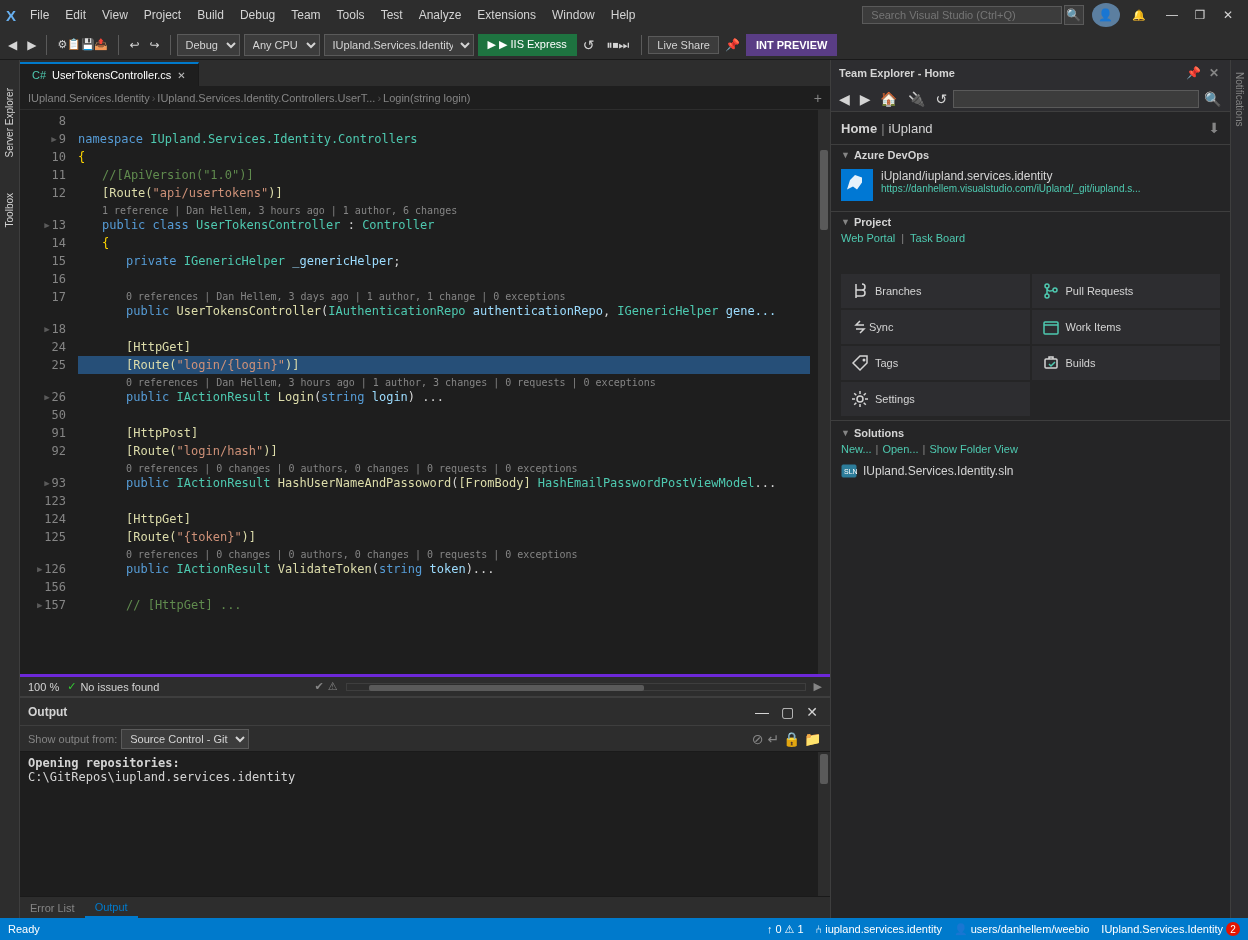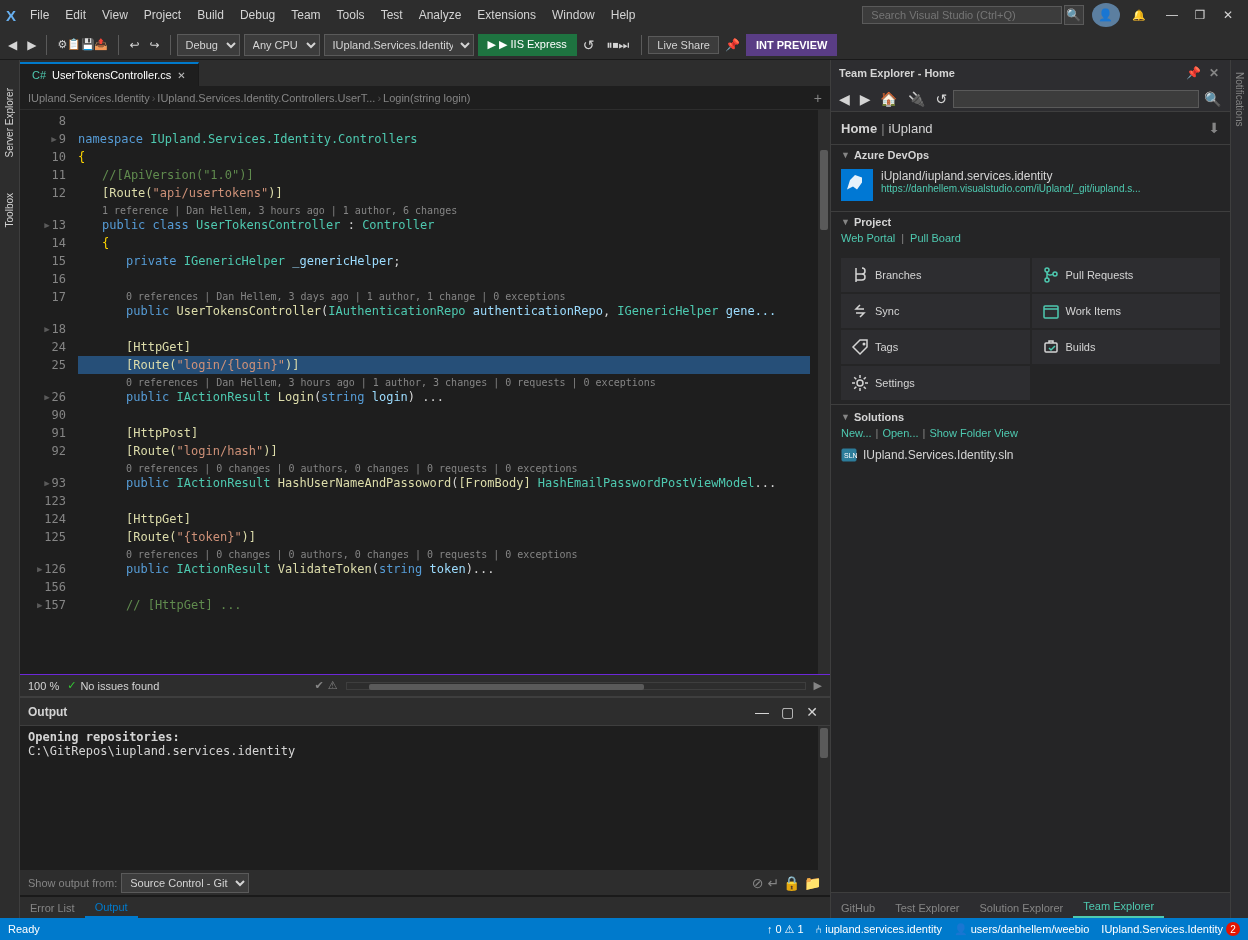--- a/index.html
+++ b/index.html
@@ -110,21 +110,21 @@
         <div>15</div>
         <div>16</div>
         <div>17</div>
         <div style="height:14px;"></div>
         <div style="display:flex;justify-content:flex-end;align-items:center;gap:2px;"><span style="font-size:9px;color:#5a5a5a;">▶</span>18</div>
         <div>24</div>
         <div></div>
         <div>25</div>
         <div style="height:14px;"></div>
         <div style="display:flex;justify-content:flex-end;align-items:center;gap:2px;"><span style="font-size:9px;color:#5a5a5a;">▶</span>26</div>
-        <div>90</div>
+        <div>50</div>
         <div>91</div>
         <div>92</div>
         <div style="height:14px;"></div>
         <div style="display:flex;justify-content:flex-end;align-items:center;gap:2px;"><span style="font-size:9px;color:#5a5a5a;">▶</span>93</div>
         <div>123</div>
         <div>124</div>
         <div>125</div>
         <div style="height:14px;"></div>
         <div style="display:flex;justify-content:flex-end;align-items:center;gap:2px;"><span style="font-size:9px;color:#5a5a5a;">▶</span>126</div>
         <div>156</div>
@@ -161,21 +161,21 @@
         <div><span style="margin-left:48px;"></span><span style="color:#569cd6;">public</span> <span style="color:#4ec9b0;">IActionResult</span> <span style="color:#dcdcaa;">ValidateToken</span>(<span style="color:#569cd6;">string</span> <span style="color:#9cdcfe;">token</span>)<span style="color:#d4d4d4;">...</span></div>
         <div>&nbsp;</div>
         <div><span style="margin-left:48px;"></span><span style="color:#608b4e;">// [HttpGet] ...</span></div>
       </div>
 
       <div style="width:12px;background:#2d2d2d;flex-shrink:0;position:relative;">
         <div style="width:8px;height:80px;background:#5a5a5a;position:absolute;top:40px;left:2px;border-radius:2px;"></div>
       </div>
     </div>
 
-    <div style="height:22px;background:#2d2d2d;display:flex;align-items:center;padding:0 8px;font-size:11px;color:#d4d4d4;flex-shrink:0;border-top:1px solid #6d28d9;">
+    <div style="height:22px;background:#2d2d2d;display:flex;align-items:center;padding:0 8px;font-size:11px;color:#d4d4d4;flex-shrink:0;border-top:3px solid #6d28d9;">
       <span style="margin-right:8px;cursor:pointer;">100 %</span>
       <span style="color:#3c3;margin-right:4px;">✓</span>
       <span>No issues found</span>
       <div style="margin-left:auto;display:flex;align-items:center;gap:4px;">
         <span style="color:#858585;">✔</span>
         <span style="color:#858585;">⚠</span>
       </div>
 
       <div style="flex:1;max-width:460px;height:8px;background:#2d2d2d;position:relative;margin:0 8px;">
         <div style="width:100%;height:8px;background:#2d2d2d;border:1px solid #3e3e3e;">
@@ -185,43 +185,43 @@
       <span style="cursor:pointer;color:#858585;">▶</span>
     </div>
 
     <div style="height:200px;display:flex;flex-direction:column;background:#1e1e1e;border-top:2px solid #3e3e3e;flex-shrink:0;">
       <div style="height:28px;background:#2d2d2d;display:flex;align-items:center;padding:0 8px;gap:8px;border-bottom:1px solid #3e3e3e;">
         <span style="font-size:12px;color:#d4d4d4;font-weight:bold;">Output</span>
         <div style="margin-left:auto;display:flex;gap:4px;">
           <span style="color:#d4d4d4;cursor:pointer;font-size:14px;padding:0 4px;">—</span>
           <span style="color:#d4d4d4;cursor:pointer;font-size:14px;padding:0 4px;">▢</span>
           <span style="color:#d4d4d4;cursor:pointer;font-size:14px;padding:0 4px;">✕</span>
-        </div>
-      </div>
-      <div style="display:flex;flex:1;overflow:hidden;">
-        <div style="flex:1;padding:4px 8px;font-family:Consolas,monospace;font-size:12px;overflow:auto;">
-          <div style="font-weight:bold;">Opening repositories:</div>
-          <div>C:\GitRepos\iupland.services.identity</div>
-        </div>
-        <div style="width:12px;background:#2d2d2d;flex-shrink:0;">
-          <div style="width:8px;height:30px;background:#5a5a5a;margin:2px auto;border-radius:2px;"></div>
         </div>
       </div>
       <div style="height:26px;background:#2d2d2d;display:flex;align-items:center;padding:0 8px;gap:4px;border-bottom:1px solid #1a1a1a;">
         <span style="font-size:11px;color:#858585;">Show output from:</span>
         <select style="background:#3c3c3c;border:1px solid #5a5a5a;color:#d4d4d4;padding:1px 4px;font-size:11px;height:20px;">
           <option>Source Control - Git</option>
         </select>
         <div style="margin-left:auto;display:flex;gap:4px;">
           <span style="cursor:pointer;color:#858585;font-size:14px;">⊘</span>
           <span style="cursor:pointer;color:#858585;font-size:14px;">↵</span>
           <span style="cursor:pointer;color:#858585;font-size:14px;">🔒</span>
           <span style="cursor:pointer;color:#858585;font-size:14px;">📁</span>
         </div>
       </div>
+      <div style="display:flex;flex:1;overflow:hidden;">
+        <div style="flex:1;padding:4px 8px;font-family:Consolas,monospace;font-size:12px;overflow:auto;">
+          <div style="font-weight:bold;">Opening repositories:</div>
+          <div>C:\GitRepos\iupland.services.identity</div>
+        </div>
+        <div style="width:12px;background:#2d2d2d;flex-shrink:0;">
+          <div style="width:8px;height:30px;background:#5a5a5a;margin:2px auto;border-radius:2px;"></div>
+        </div>
+      </div>
     </div>
 
     <div style="height:22px;background:#2d2d2d;display:flex;align-items:center;gap:0;border-top:1px solid #1a1a1a;flex-shrink:0;">
       <span style="padding:3px 10px;font-size:11px;cursor:pointer;color:#858585;">Error List</span>
       <span style="padding:3px 10px;font-size:11px;cursor:pointer;color:#007acc;border-bottom:2px solid #007acc;">Output</span>
     </div>
   </div>
 
   <div style="width:400px;background:#252526;border-left:1px solid #3e3e3e;display:flex;flex-direction:column;flex-shrink:0;">
 
@@ -268,24 +268,24 @@
             <a href="#" style="font-size:10px;color:#4ec9b0;cursor:pointer;white-space:nowrap;overflow:hidden;text-overflow:ellipsis;max-width:280px;display:block;text-decoration:none;">https://danhellem.visualstudio.com/iUpland/_git/iupland.s...</a>
           </div>
         </div>
       </div>
 
       <div style="padding:4px 10px;border-top:1px solid #3e3e3e;">
         <div style="display:flex;align-items:center;gap:4px;cursor:pointer;margin-bottom:4px;">
           <span style="font-size:9px;color:#858585;">▼</span>
           <span style="font-size:11px;color:#d4d4d4;font-weight:bold;">Project</span>
         </div>
-        <div style="display:flex;gap:6px;font-size:11px;margin-bottom:6px;">
+        <div style="display:flex;gap:6px;font-size:11px;margin-bottom:22px;">
           <a href="#" style="color:#4ec9b0;cursor:pointer;text-decoration:none;">Web Portal</a>
           <span style="color:#858585;">|</span>
-          <a href="#" style="color:#4ec9b0;cursor:pointer;text-decoration:none;">Pull Board</a>
+          <a href="#" style="color:#4ec9b0;cursor:pointer;text-decoration:none;">Task Board</a>
         </div>
       </div>
 
       <div style="display:grid;grid-template-columns:1fr 1fr;gap:2px;padding:4px 10px;">
 
 
         <button style="background:#2d2d30;border:none;color:#d4d4d4;padding:8px 10px;display:flex;align-items:center;gap:6px;cursor:pointer;font-size:11px;">
           <svg width="18" height="18" viewBox="0 0 18 18">
               <path d="M5 2v14M5 8h6a3 3 0 000-6M5 14h6a3 3 0 000-6" stroke="#d4d4d4" stroke-width="1.5" fill="none"></path>
             </svg>
@@ -295,21 +295,21 @@
         <button style="background:#2d2d30;border:none;color:#d4d4d4;padding:8px 10px;display:flex;align-items:center;gap:6px;cursor:pointer;font-size:11px;">
           <svg width="18" height="18" viewBox="0 0 18 18">
               <circle cx="5" cy="4" r="2" stroke="#4ec9b0" stroke-width="1.5" fill="none"></circle>
               <circle cx="5" cy="14" r="2" stroke="#4ec9b0" stroke-width="1.5" fill="none"></circle>
               <circle cx="13" cy="8" r="2" stroke="#4ec9b0" stroke-width="1.5" fill="none"></circle>
               <path d="M5 6v6M5 6c0 3 3 4 6 2" stroke="#4ec9b0" stroke-width="1.5" fill="none"></path>
             </svg>
           <span>Pull Requests</span>
         </button>
 
-        <button style="background:#2d2d30;border:none;color:#d4d4d4;padding:8px 10px;display:flex;align-items:center;gap:6px;cursor:pointer;font-size:11px;">
+        <button style="background:#2d2d30;border:none;color:#d4d4d4;padding:8px 10px;display:flex;align-items:center;cursor:pointer;font-size:11px;">
           <svg width="18" height="18" viewBox="0 0 18 18">
               <path d="M9 3L5 7h8M9 15l4-4H5" stroke="#d4d4d4" stroke-width="1.5" fill="none"></path>
             </svg>
           <span>Sync</span>
         </button>
 
         <button style="background:#2d2d30;border:none;color:#d4d4d4;padding:8px 10px;display:flex;align-items:center;gap:6px;cursor:pointer;font-size:11px;">
           <svg width="18" height="18" viewBox="0 0 18 18">
               <rect x="2" y="4" width="14" height="12" rx="1" stroke="#4ec9b0" stroke-width="1.5" fill="none"></rect>
               <path d="M2 7h14" stroke="#4ec9b0" stroke-width="1.5"></path>
@@ -358,26 +358,20 @@
         <div style="display:flex;align-items:center;gap:6px;font-size:12px;padding:2px 0;cursor:pointer;">
           <svg width="16" height="16" viewBox="0 0 16 16">
               <rect x="1" y="2" width="14" height="12" rx="1" fill="#2d7d9a" stroke="#2d7d9a"></rect>
               <text x="3" y="11" font-size="7" fill="white">SLN</text>
             </svg>
           <span>IUpland.Services.Identity.sln</span>
         </div>
       </div>
     </div>
 
-    <div style="height:26px;background:#2d2d30;display:flex;align-items:flex-end;border-top:1px solid #3e3e3e;">
-      <span style="padding:4px 10px;font-size:11px;cursor:pointer;color:#858585;">GitHub</span>
-      <span style="padding:4px 10px;font-size:11px;cursor:pointer;color:#858585;">Test Explorer</span>
-      <span style="padding:4px 10px;font-size:11px;cursor:pointer;color:#858585;">Solution Explorer</span>
-      <span style="padding:4px 10px;font-size:11px;cursor:pointer;color:#4ec9b0;border-bottom:2px solid #4ec9b0;">Team Explorer</span>
-    </div>
   </div>
 
   <div style="width:18px;background:#2d2d30;display:flex;flex-direction:column;align-items:center;padding:4px 0;flex-shrink:0;border-left:1px solid #3e3e3e;">
     <span style="writing-mode:vertical-rl;font-size:10px;color:#858585;margin-top:8px;cursor:pointer;">Notifications</span>
   </div>
 </div>
 
 <div style="height:22px;background:#007acc;display:flex;align-items:center;padding:0 8px;font-size:11px;color:white;flex-shrink:0;">
   <div style="display:flex;align-items:center;gap:8px;">
     <span style="cursor:pointer;">Ready</span>

